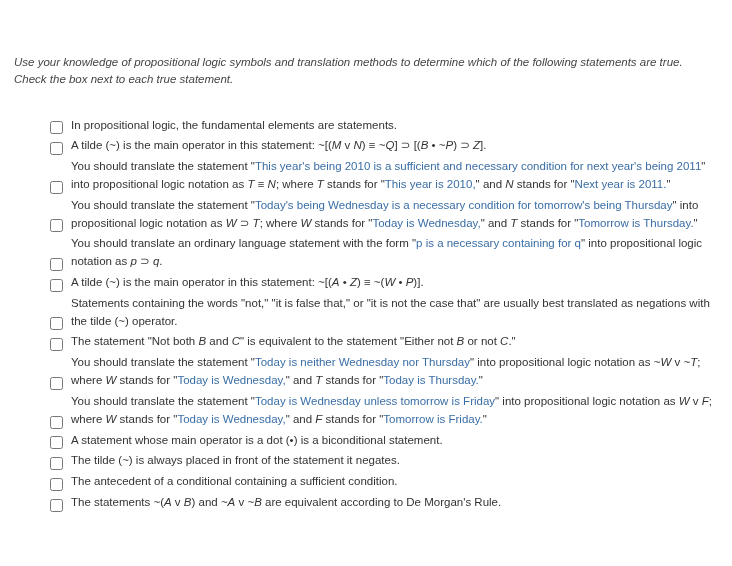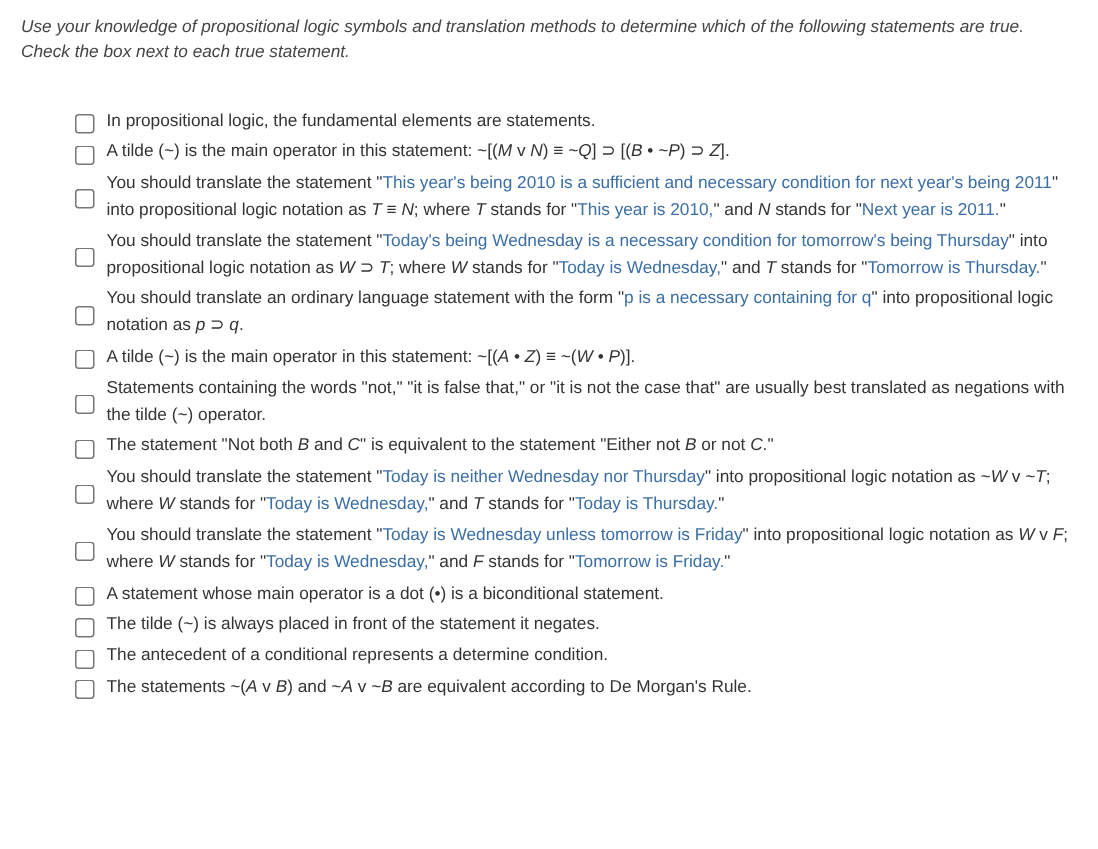--- a/index.html
+++ b/index.html
@@ -10,24 +10,25 @@
       padding: 10px 14px;
       width: 732px;
       box-sizing: border-box;
       background: #fff;
     }
     .instructions {
       font-style: italic;
       line-height: 1.5;
       margin-bottom: 28px;
       color: #444;
+      margin-top: 44px;
     }
     .item {
       display: flex;
-      align-items: center;
+      align-items: flex-end;
       margin-bottom: 3px;
       line-height: 1.55;
       padding-left: 36px;
     }
     .cb {
       margin: 2px 8px 0 0;
       flex-shrink: 0;
       width: 13px;
       height: 13px;
     }
@@ -90,19 +91,19 @@
     <div class="item">
       <input type="checkbox" class="cb" style="">
       <div class="stmt">A statement whose main operator is a dot (•) is a biconditional statement.</div>
     </div>
     <div class="item">
       <input type="checkbox" class="cb" style="">
       <div class="stmt">The tilde (~) is always placed in front of the statement it negates.</div>
     </div>
     <div class="item">
       <input type="checkbox" class="cb" style="">
-      <div class="stmt">The antecedent of a conditional represents a determine condition.</div>
+      <div class="stmt">The antecedent of a conditional containing a sufficient condition.</div>
     </div>
     <div class="item">
       <input type="checkbox" class="cb" style="">
       <div class="stmt">The statements ~(<span class="var">A</span> v <span class="var">B</span>) and ~<span class="var">A</span> v ~<span class="var">B</span> are equivalent according to De Morgan's Rule.</div>
     </div>
   </div>
 
 </body></html>

